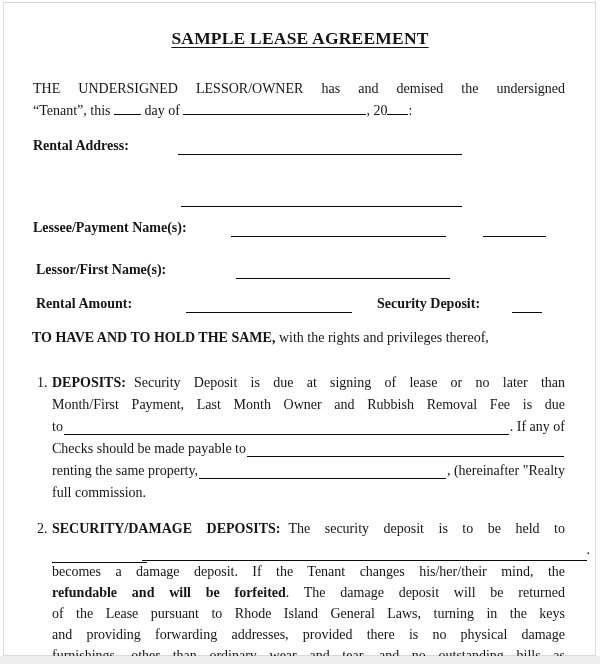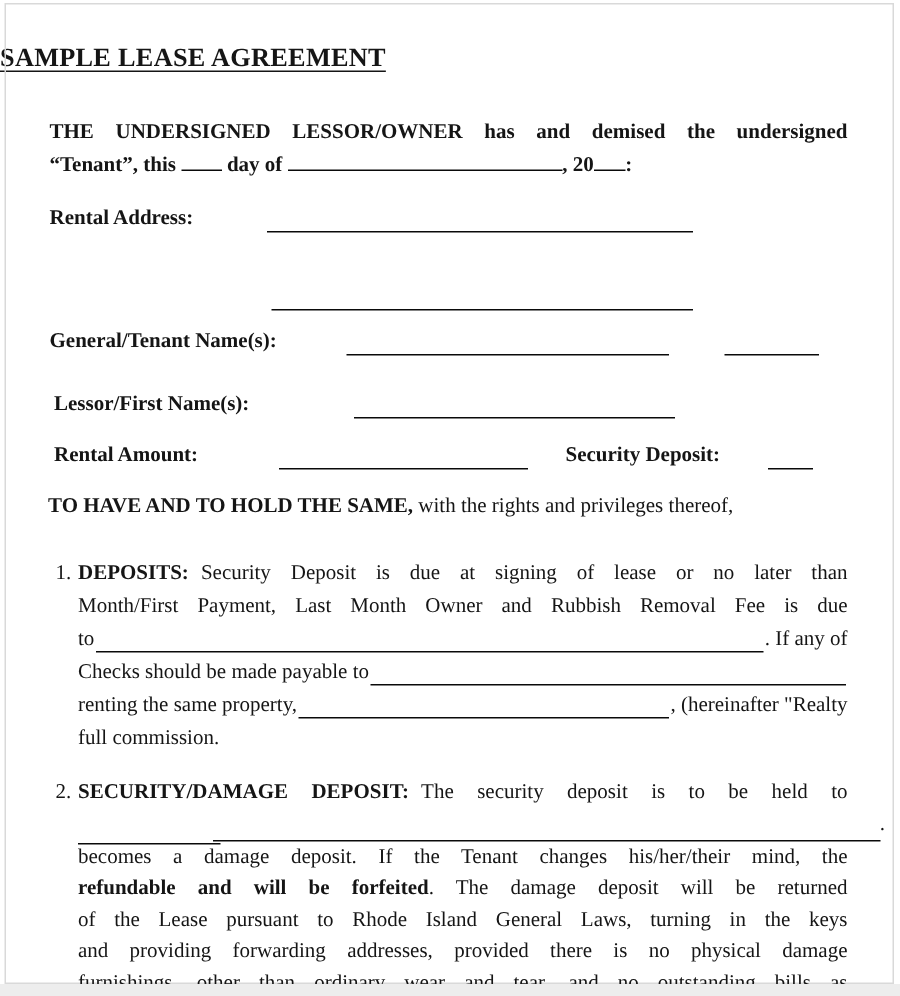--- a/index.html
+++ b/index.html
@@ -4,24 +4,24 @@
 <style>
   html,body{margin:0;padding:0;}
   body{
     width:600px;height:664px;position:relative;background:#ffffff;
     font-family:"Liberation Serif","DejaVu Serif",serif;
     font-size:14px;color:#151515;overflow:hidden;
   }
   .scan-border{position:absolute;left:3px;top:2px;right:4px;bottom:8px;
     border:1px solid #d9d9d9;pointer-events:none;}
   .scan-strip{position:absolute;left:0;right:0;bottom:0;height:8px;background:#ededed;}
-  .title-wrap{padding-top:28px;height:24px;text-align:left;}
+  .title-wrap{padding-top:28px;height:24px;text-align:center;}
   .doc-title{font-weight:bold;font-size:17.5px;text-decoration:underline;
     text-underline-offset:3px;letter-spacing:.2px;}
-  .intro{margin:26px 35px 0 33px;font-weight:bold;line-height:22px;}
+  .intro{margin:26px 35px 0 33px;font-weight:normal;line-height:22px;}
   .just{text-align:justify;text-align-last:justify;}
   .blank{display:inline-block;border-bottom:1.2px solid #0a0a0a;height:2px;}
   .row{position:relative;height:22px;}
   .row .lbl{position:absolute;font-weight:bold;white-space:nowrap;}
   .row .bl{position:absolute;border-bottom:1.2px solid #0a0a0a;height:16px;}
   .habendum{margin:12px 30px 0 32px;height:22px;white-space:nowrap;}
   .habendum .b{font-weight:bold;}
   .item{position:relative;margin:0 35px 0 52px;line-height:22px;}
   .item .num{position:absolute;left:-15px;top:0;}
   .item .b{font-weight:bold;}
@@ -58,21 +58,21 @@
 <div class="row" style="margin-top:16px">
   <span class="lbl" style="left:33px">Rental Address:</span>
   <span class="bl" style="left:178px;width:284px"></span>
 </div>
 
 <div class="row" style="margin-top:30px">
   <span class="bl" style="left:181px;width:281px"></span>
 </div>
 
 <div class="row" style="margin-top:8px">
-  <span class="lbl" style="left:33px">General/Tenant Name(s):</span>
+  <span class="lbl" style="left:33px">Lessee/Payment Name(s):</span>
   <span class="bl" style="left:231px;width:215px"></span>
   <span class="bl" style="left:483px;width:63px"></span>
 </div>
 
 <div class="row" style="margin-top:20px">
   <span class="lbl" style="left:36px">Lessor/First Name(s):</span>
   <span class="bl" style="left:236px;width:214px"></span>
 </div>
 
 <div class="row" style="margin-top:12px">
@@ -100,21 +100,21 @@
   <div class="lflex">
       <span class="t">renting the same property,</span>
       <span class="fblank"></span>
       <span class="t">, (hereinafter "Realty</span>
     </div>
   <div class="line">full commission.</div>
 </div>
 
 <div class="item item2" style="margin-top:14px">
   <span class="num">2.</span>
-  <div class="line just" style="line-height:22px"><span class="b">SECURITY/DAMAGE DEPOSIT:</span><span class="gap8"></span><span>The security deposit is to be held to</span></div>
+  <div class="line just" style="line-height:22px"><span class="b">SECURITY/DAMAGE DEPOSITS:</span><span class="gap8"></span><span>The security deposit is to be held to</span></div>
   <div class="ul-row">
       <span class="seg1"></span>
       <span class="seg2"></span>
       <span>.</span>
     </div>
   <div class="line just">becomes a damage deposit.  If the Tenant changes his/her/their mind, the</div>
   <div class="line just"><span class="b">refundable and will be forfeited</span><span>.  The damage deposit will be returned</span></div>
   <div class="line just">of the Lease pursuant to Rhode Island General Laws, turning in the keys</div>
   <div class="line just">and providing forwarding addresses, provided there is no physical damage</div>
   <div class="line just">furnishings, other than ordinary wear and tear, and no outstanding bills as</div>

